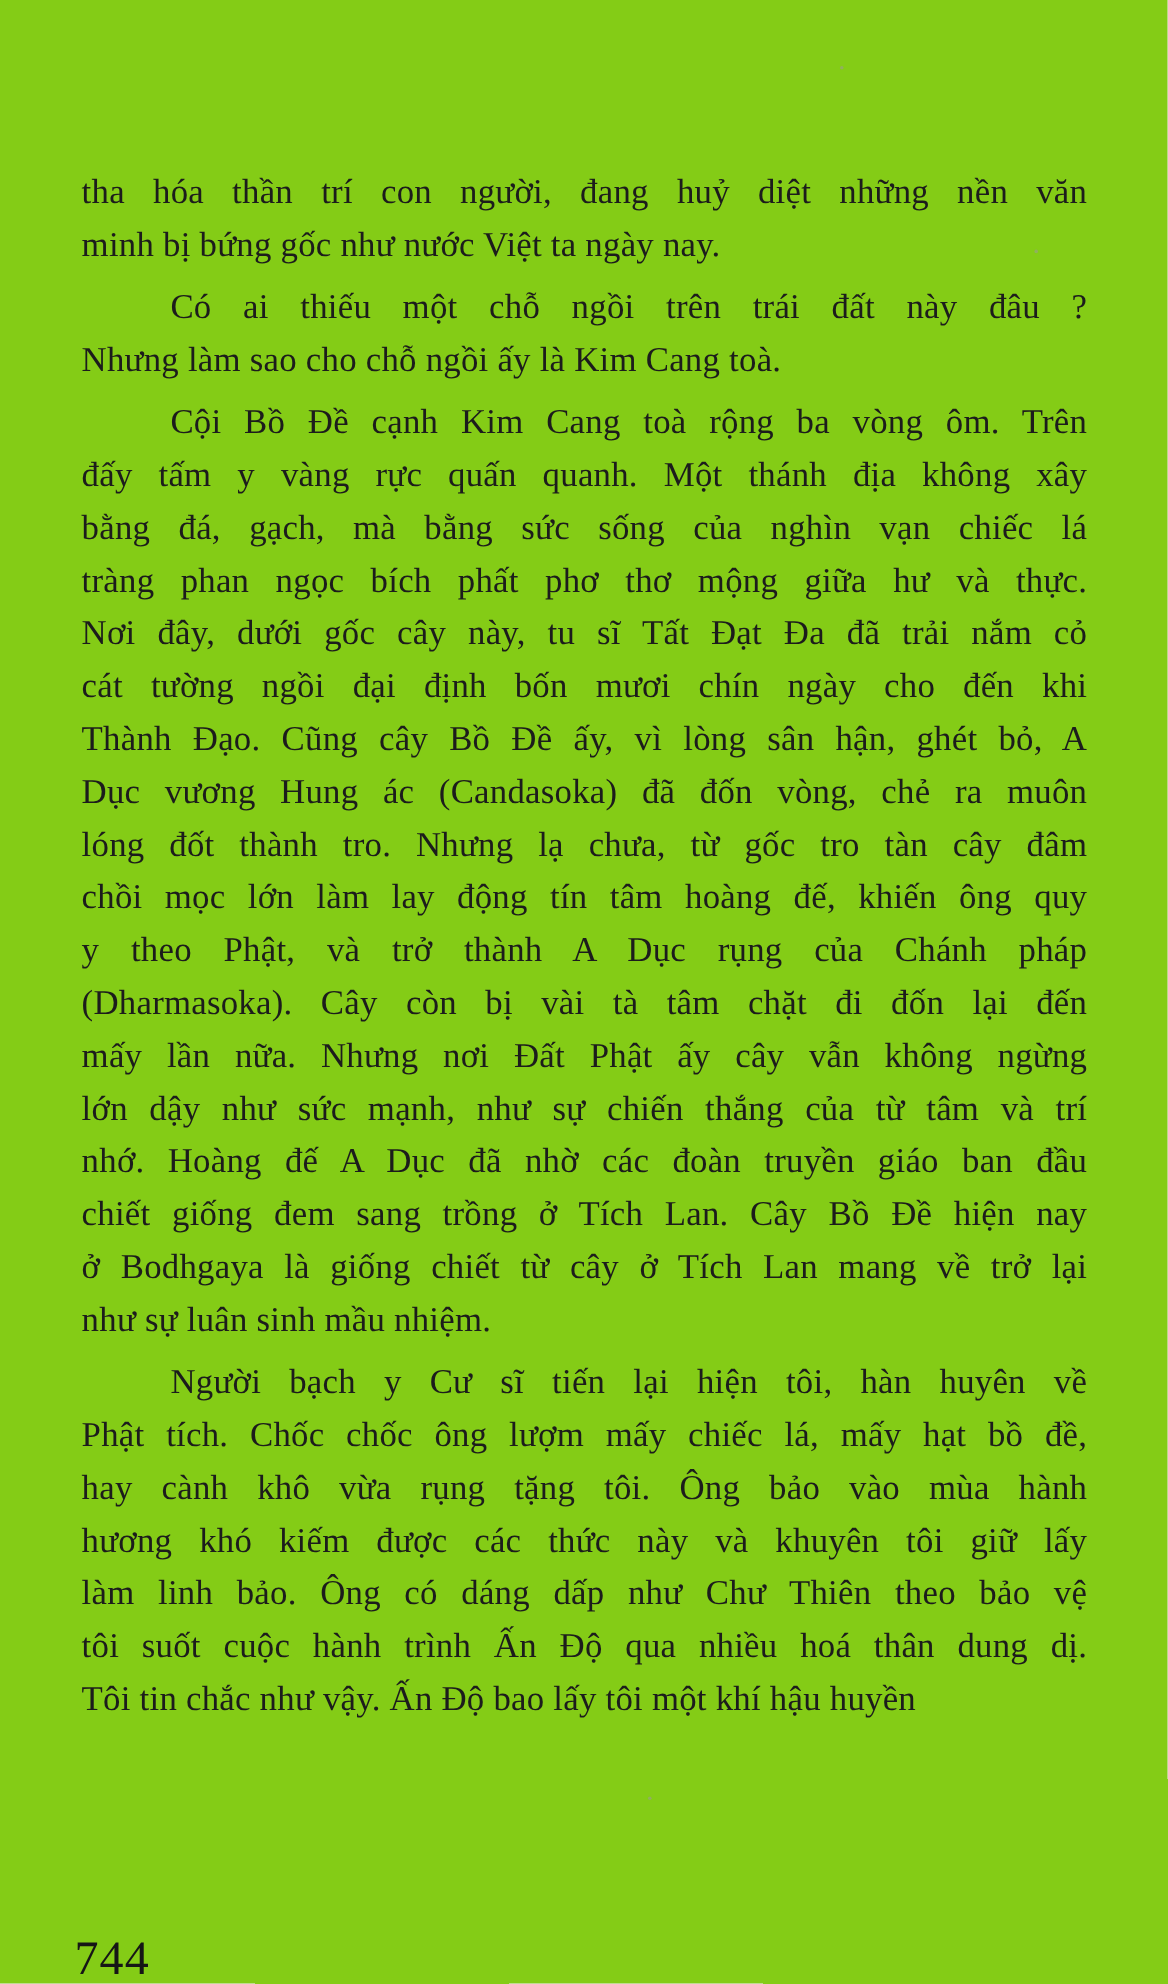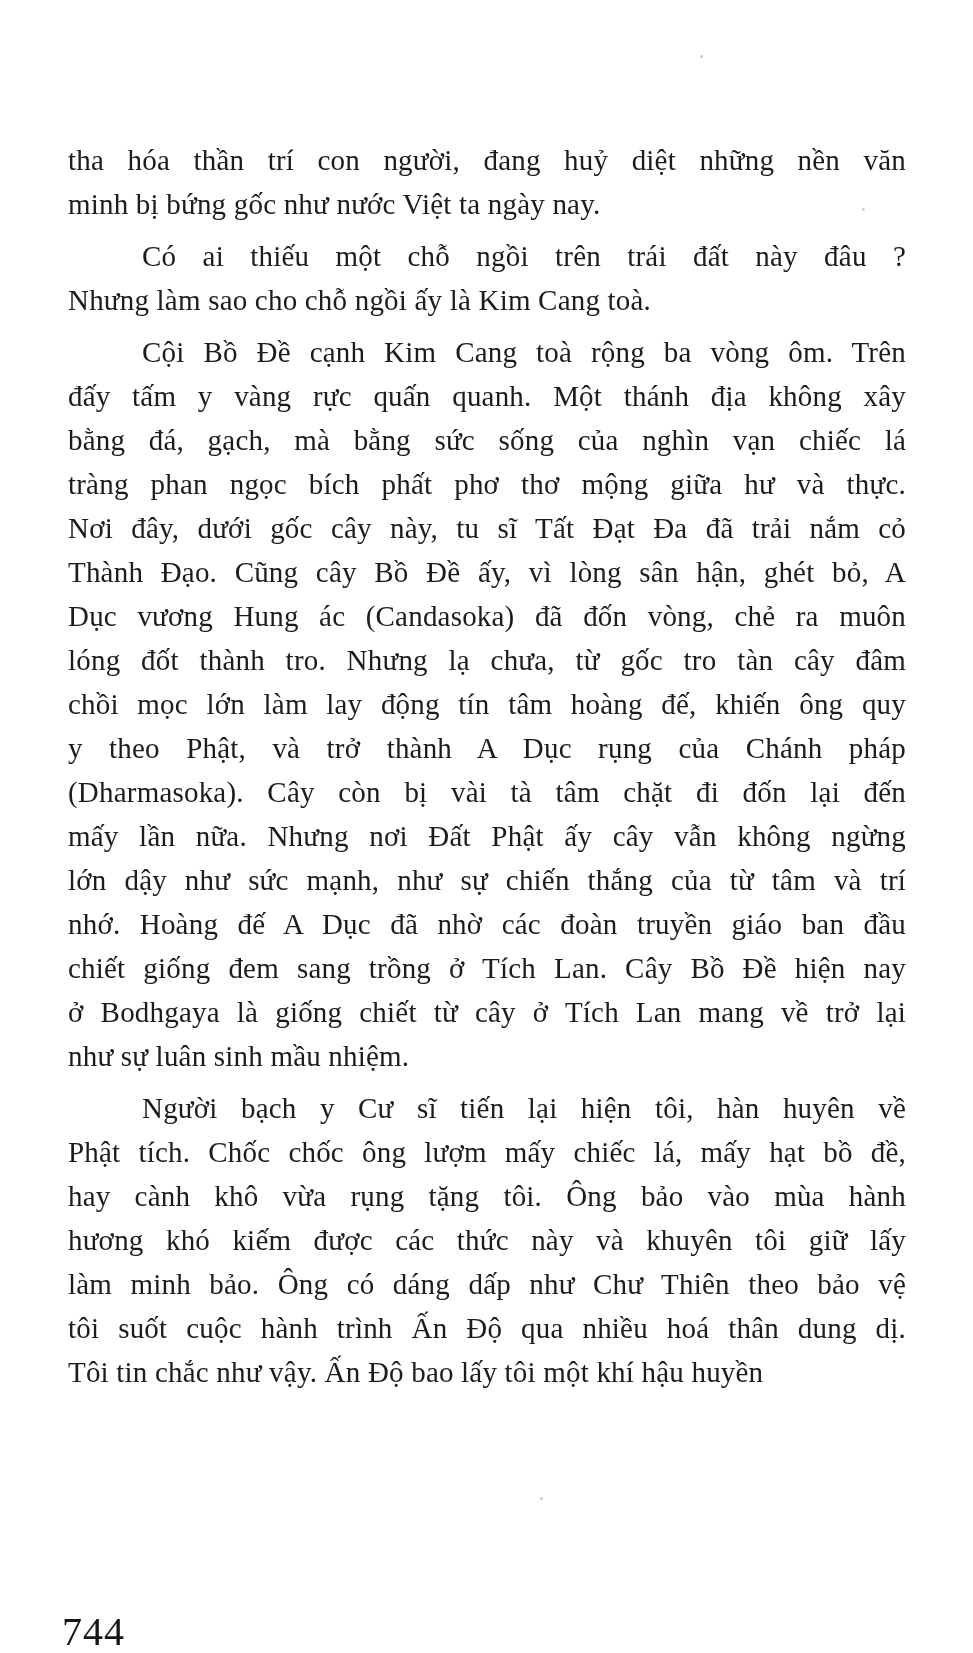--- a/index.html
+++ b/index.html
@@ -5,21 +5,21 @@
   html, body {
     margin: 0;
     padding: 0;
     background: #e8e8e8;
   }
   .page {
     position: relative;
     width: 973px;
     height: 1653px;
     margin: 0 auto;
-    background: #ffffff;
+    background: #84cc16;
     color: #1c1c1c;
     font-family: "Liberation Serif", "DejaVu Serif", serif;
     overflow: hidden;
   }
   .text-block {
     position: absolute;
     top: 138px;
     left: 68px;
     width: 838px;
   }
@@ -73,39 +73,40 @@
       <div class="paragraph">
         <div class="line first-indent">Có ai thiếu một chỗ ngồi trên trái đất này đâu ?</div>
         <div class="line last">Nhưng làm sao cho chỗ ngồi ấy là Kim Cang toà.</div>
       </div>
       <div class="paragraph">
         <div class="line first-indent">Cội Bồ Đề cạnh Kim Cang toà rộng ba vòng ôm. Trên</div>
         <div class="line">đấy tấm y vàng rực quấn quanh. Một thánh địa không xây</div>
         <div class="line">bằng đá, gạch, mà bằng sức sống của nghìn vạn chiếc lá</div>
         <div class="line">tràng phan ngọc bích phất phơ thơ mộng giữa hư và thực.</div>
         <div class="line">Nơi đây, dưới gốc cây này, tu sĩ Tất Đạt Đa đã trải nắm cỏ</div>
+        <div class="line">cát tường ngồi đại định bốn mươi chín ngày cho đến khi</div>
         <div class="line">Thành Đạo. Cũng cây Bồ Đề ấy, vì lòng sân hận, ghét bỏ, A</div>
         <div class="line">Dục vương Hung ác (Candasoka) đã đốn vòng, chẻ ra muôn</div>
         <div class="line">lóng đốt thành tro. Nhưng lạ chưa, từ gốc tro tàn cây đâm</div>
         <div class="line">chồi mọc lớn làm lay động tín tâm hoàng đế, khiến ông quy</div>
         <div class="line">y theo Phật, và trở thành A Dục rụng của Chánh pháp</div>
         <div class="line">(Dharmasoka). Cây còn bị vài tà tâm chặt đi đốn lại đến</div>
         <div class="line">mấy lần nữa. Nhưng nơi Đất Phật ấy cây vẫn không ngừng</div>
         <div class="line">lớn dậy như sức mạnh, như sự chiến thắng của từ tâm và trí</div>
         <div class="line">nhớ. Hoàng đế A Dục đã nhờ các đoàn truyền giáo ban đầu</div>
         <div class="line">chiết giống đem sang trồng ở Tích Lan. Cây Bồ Đề hiện nay</div>
         <div class="line">ở Bodhgaya là giống chiết từ cây ở Tích Lan mang về trở lại</div>
         <div class="line last">như sự luân sinh mầu nhiệm.</div>
       </div>
       <div class="paragraph">
         <div class="line first-indent">Người bạch y Cư sĩ tiến lại hiện tôi, hàn huyên về</div>
         <div class="line">Phật tích. Chốc chốc ông lượm mấy chiếc lá, mấy hạt bồ đề,</div>
         <div class="line">hay cành khô vừa rụng tặng tôi. Ông bảo vào mùa hành</div>
         <div class="line">hương khó kiếm được các thức này và khuyên tôi giữ lấy</div>
-        <div class="line">làm minh bảo. Ông có dáng dấp như Chư Thiên theo bảo vệ</div>
+        <div class="line">làm linh bảo. Ông có dáng dấp như Chư Thiên theo bảo vệ</div>
         <div class="line">tôi suốt cuộc hành trình Ấn Độ qua nhiều hoá thân dung dị.</div>
         <div class="line last">Tôi tin chắc như vậy. Ấn Độ bao lấy tôi một khí hậu huyền</div>
       </div>
     </div>
   <div class="page-number">744</div>
   <div class="speck" style="left:700px; top:55px;"></div>
 
   <div class="speck" style="left:862px; top:208px;"></div>
   <div class="speck" style="left:540px; top:1497px;"></div>
 </div>

